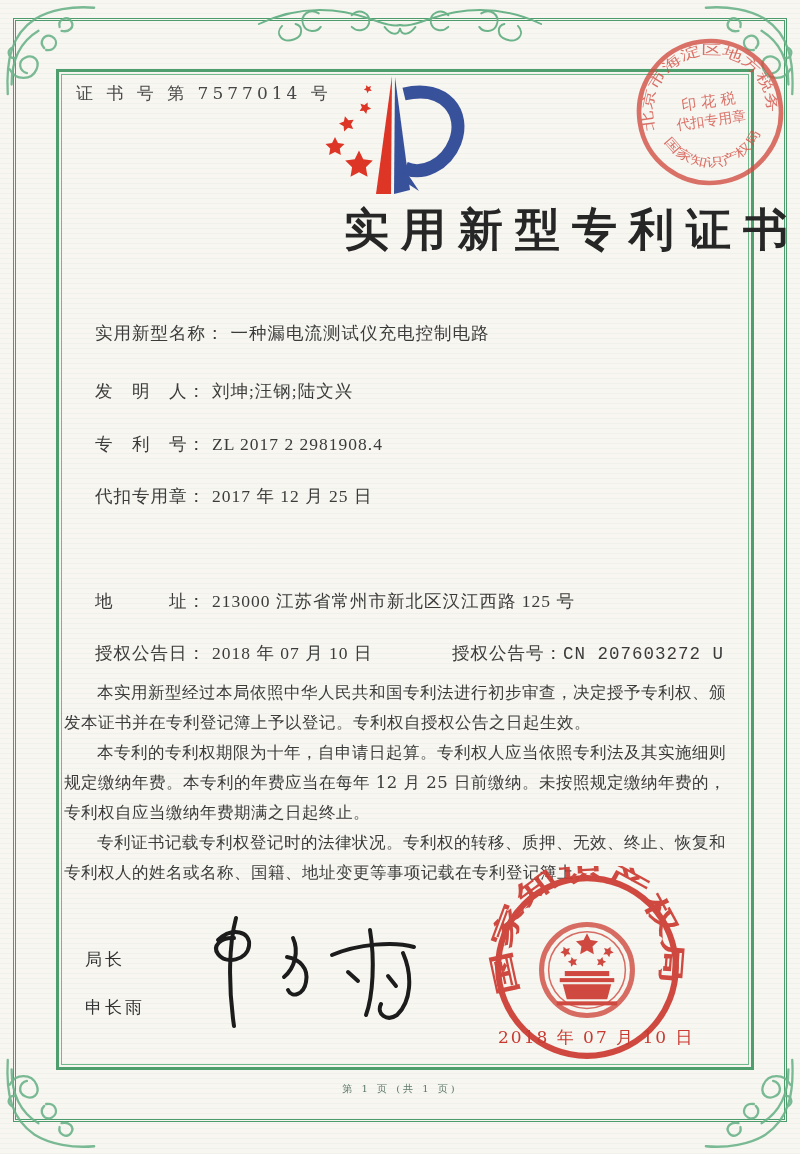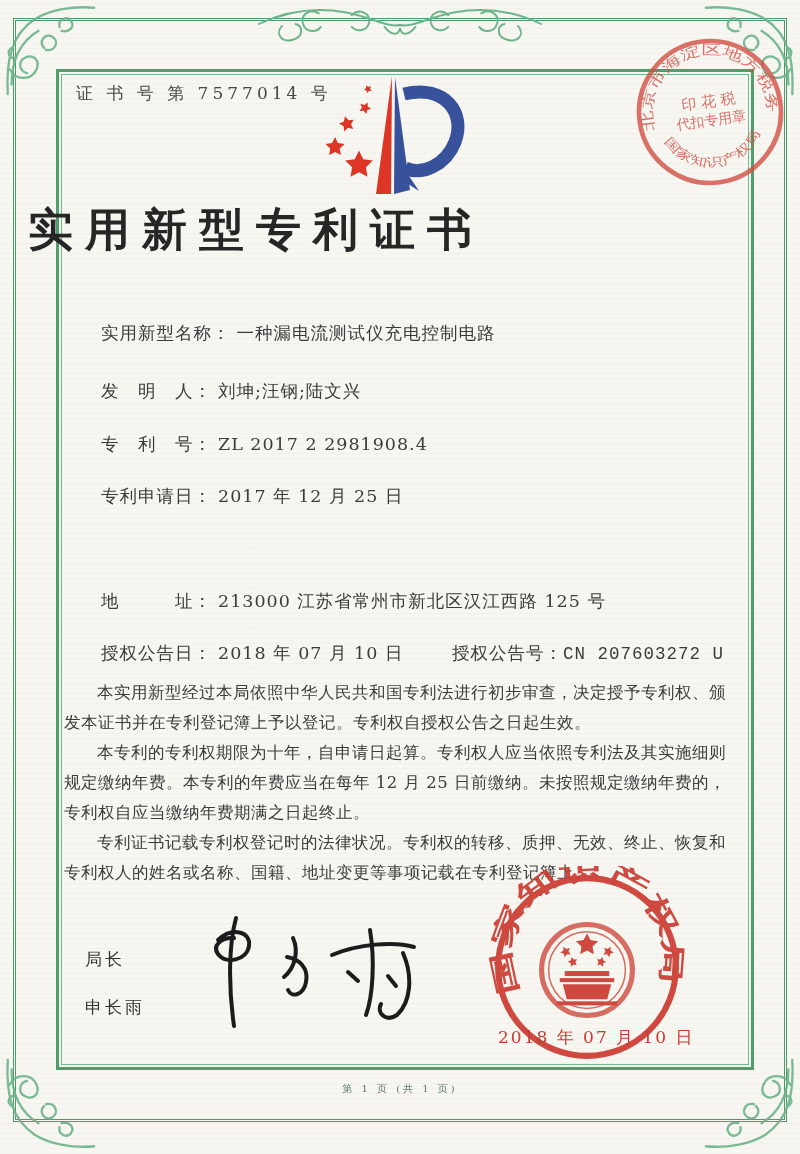--- a/index.html
+++ b/index.html
@@ -16,23 +16,23 @@
   .corner { position:absolute; width:96px; height:96px; opacity:.9; }
   .corner.tl { top:2px; left:2px; }
   .corner.tr { top:2px; right:2px; transform:scaleX(-1); }
   .corner.bl { bottom:2px; left:2px; transform:scaleY(-1); }
   .corner.br { bottom:2px; right:2px; transform:scale(-1,-1); }
   .center-scroll { position:absolute; top:1px; left:255px; width:290px; height:46px; }
   
   .cert-number { position:absolute; left:76px; top:82px; font-size:17px; letter-spacing:4px; color:#474747; }
   .logo { position:absolute; left:306px; top:70px; width:186px; height:130px; }
   .tax-stamp { position:absolute; left:626px; top:28px; width:168px; height:168px; opacity:.82; transform:rotate(-8deg); }
-  .doc-title { position:absolute; top:200px; left:0; width:100%; text-align:left; font-size:45px; font-weight:700; letter-spacing:12px; color:#262626;padding-left:28px; }
+  .doc-title { position:absolute; top:200px; left:0; width:100%; text-align:right; font-size:45px; font-weight:700; letter-spacing:12px; color:#262626;padding-left:28px; }
   
-  .field-row { position:absolute; left:101px; font-size:17.5px; color:#3b3b3b; letter-spacing:1px; white-space:nowrap; }
+  .field-row { position:absolute; left:95px; font-size:17.5px; color:#3b3b3b; letter-spacing:1px; white-space:nowrap;font-family:Liberation Serif, serif; }
   .field-row .lbl { margin-right:6px; }
   .grant-no { position:absolute; left:452px; top:641px; font-size:17.5px; color:#3b3b3b; letter-spacing:1px; white-space:nowrap;font-family:Liberation Mono, monospace; }
   
   .body-text { position:absolute; left:64px; top:678px; width:676px; color:#3c3c3c; }
   .body-text p { font-size:16.5px; line-height:30px; text-indent:2em; letter-spacing:.5px; margin:0; }
   
   .director-label { position:absolute; left:85px; top:948px; font-size:17px; letter-spacing:3px; color:#333; }
   .director-name  { position:absolute; left:85px; top:996px; font-size:17px; letter-spacing:3px; color:#333; }
   .signature { position:absolute; left:198px; top:902px; width:250px; height:132px; }
   .cnipa-seal { position:absolute; left:486px; top:866px; width:202px; height:202px; opacity:.92; }
@@ -122,21 +122,21 @@
   <div class="field-row" style="top:321px">
     <span class="lbl">实用新型名称：</span><span>一种漏电流测试仪充电控制电路</span>
   </div>
   <div class="field-row" style="top:379px">
     <span class="lbl">发　明　人：</span><span>刘坤;汪钢;陆文兴</span>
   </div>
   <div class="field-row" style="top:432px">
     <span class="lbl">专　利　号：</span><span>ZL 2017 2 2981908.4</span>
   </div>
   <div class="field-row" style="top:484px">
-    <span class="lbl">专利申请日：</span><span>2017 年 12 月 25 日</span>
+    <span class="lbl">代扣专用章：</span><span>2017 年 12 月 25 日</span>
   </div>
   <div class="field-row" style="top:589px">
     <span class="lbl">地　　　址：</span><span>213000 江苏省常州市新北区汉江西路 125 号</span>
   </div>
   <div class="field-row" style="top:641px">
     <span class="lbl">授权公告日：</span><span>2018 年 07 月 10 日</span>
   </div>
   <div class="grant-no">
     <span class="lbl">授权公告号：</span><span>CN 207603272 U</span>
   </div>

